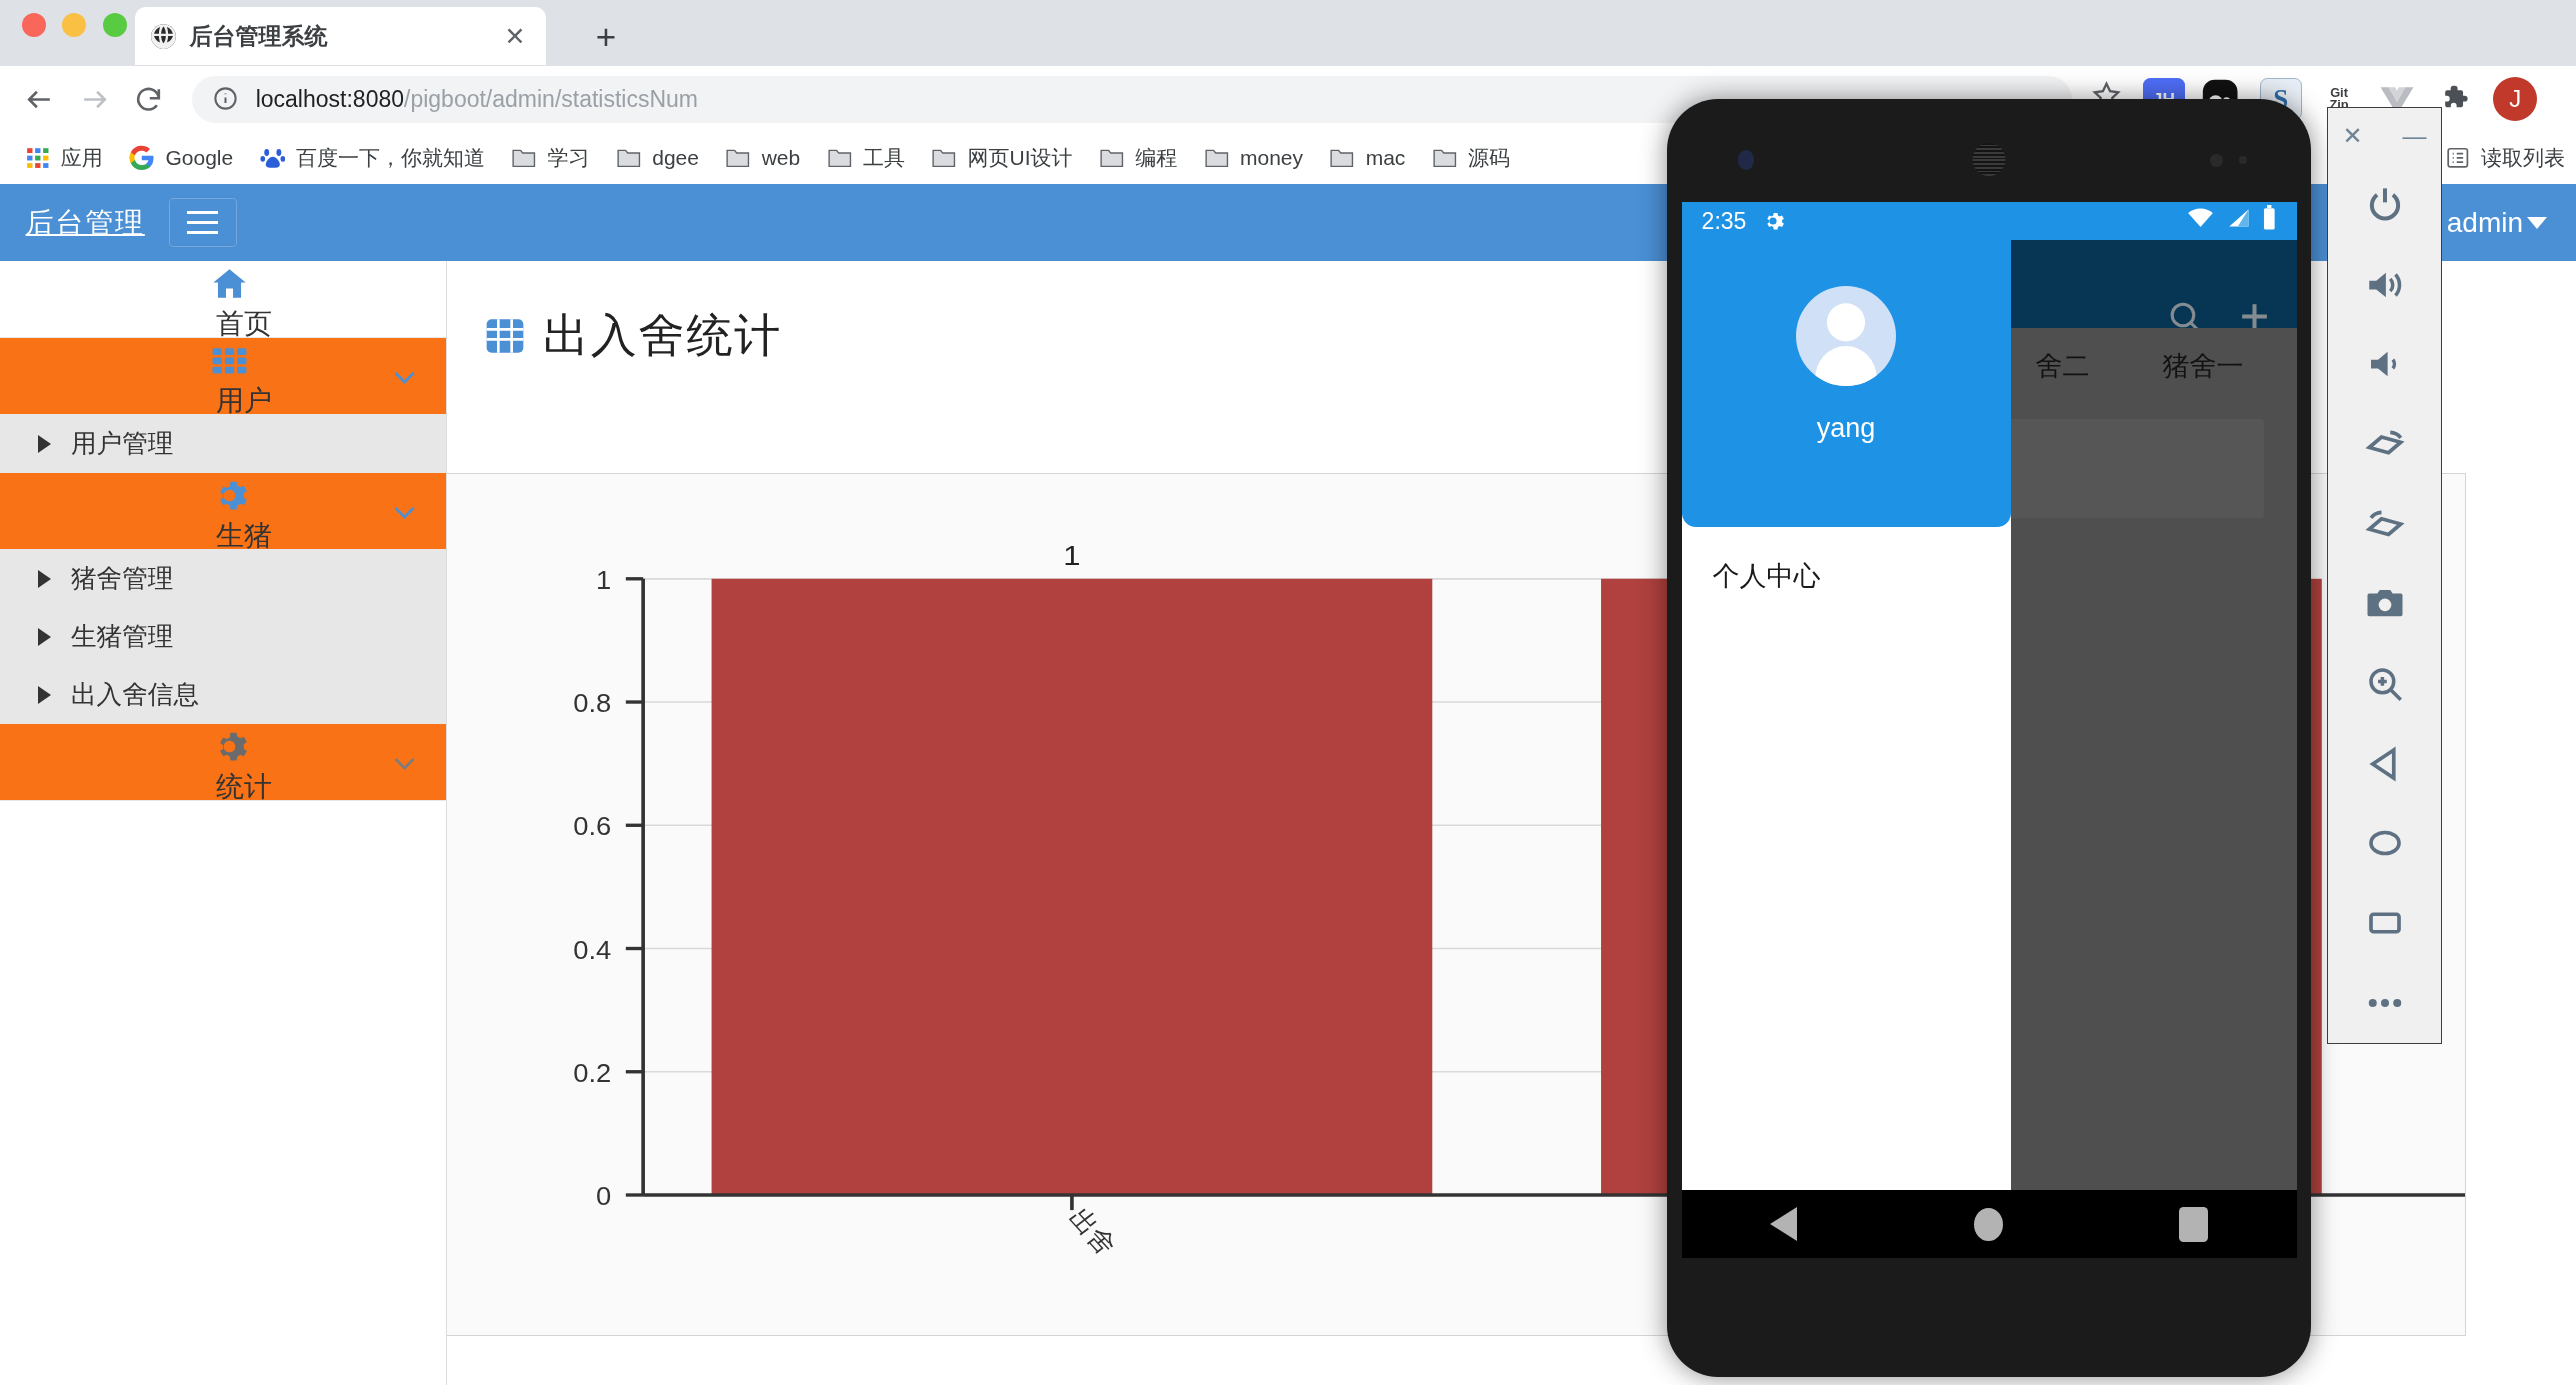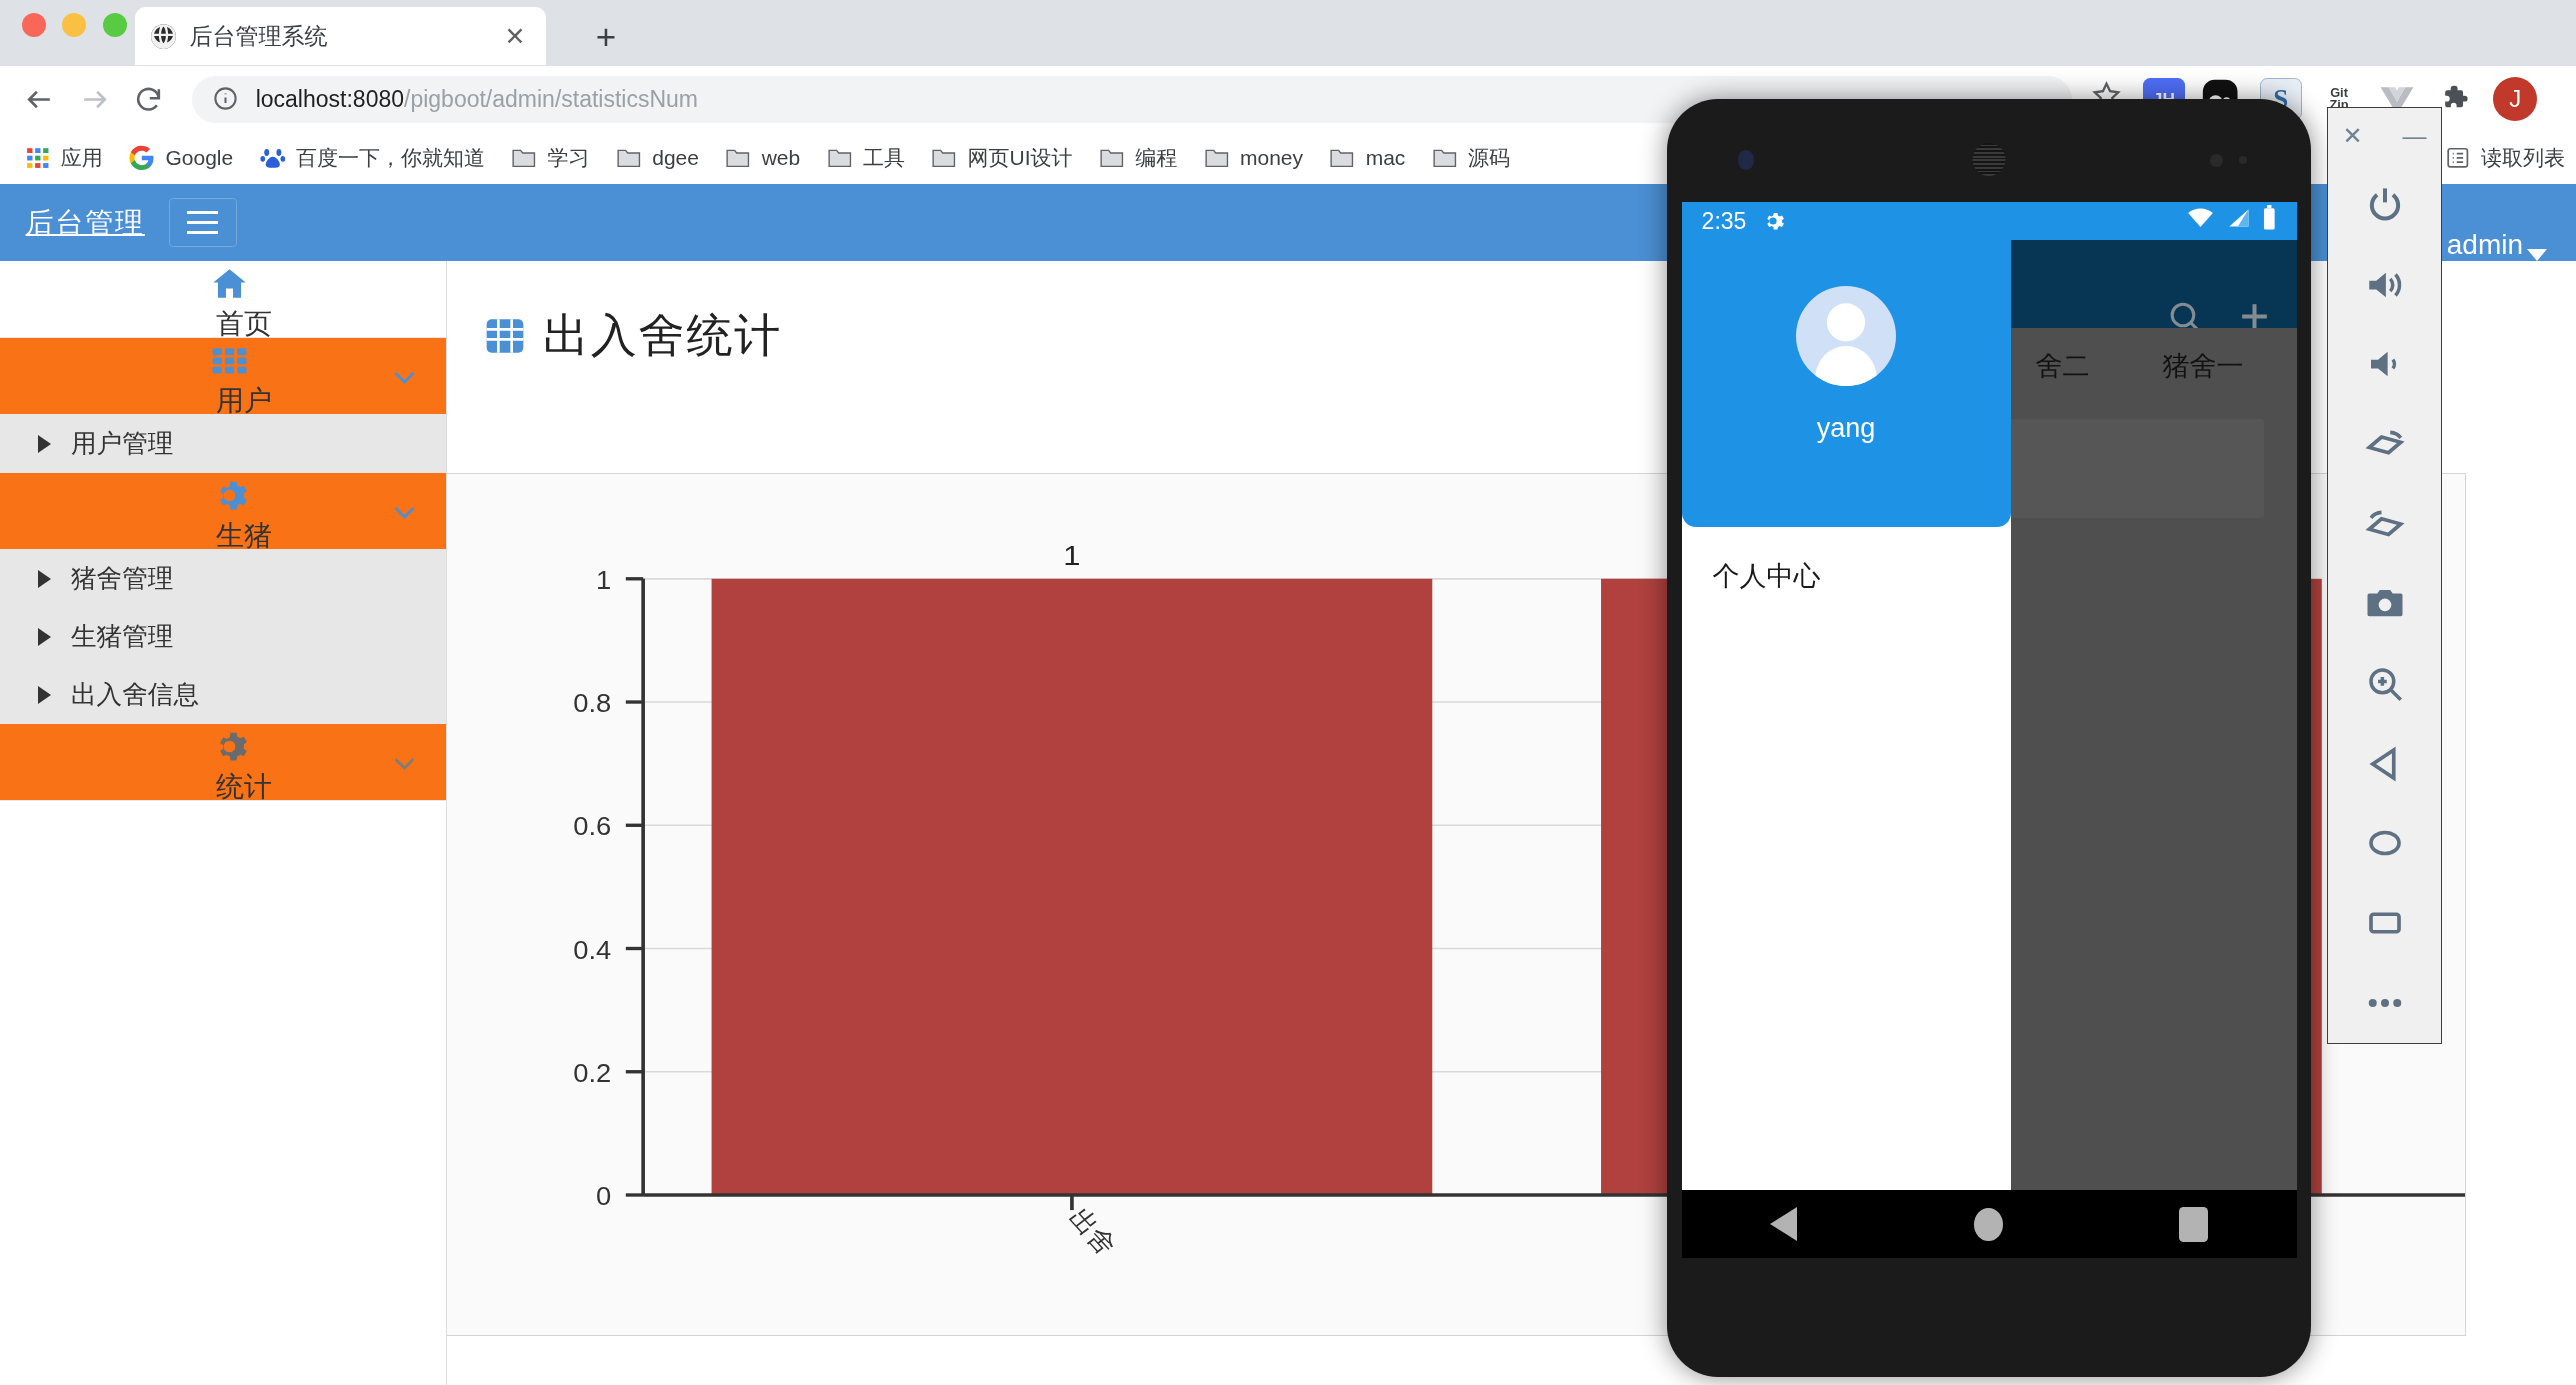--- a/index.html
+++ b/index.html
@@ -24,20 +24,21 @@
 
   .tab {
     position: absolute; left: 135px; top: 7.3px; width: 411px; height: 58px;
     background: #ffffff; border-radius: 11px 11px 0 0;
     display: flex; align-items: center; padding: 0 14.6px;
   }
   .tab-favicon { width: 27px; height: 27px; flex: 0 0 27px; margin-right: 12.8px; }
   .tab-title {
     font-size: 23px; color: #3c4043; white-space: nowrap; overflow: hidden;
     flex: 1;
+    font-weight: bold;
   }
   .tab-close {
     width: 33px; height: 33px; flex: 0 0 33px; color: #5f6368;
     display: flex; align-items: center; justify-content: center;
     font-size: 25px; line-height: 1;
   }
   .newtab {
     position: absolute; left: 584px; top: 14.6px; width: 44px; height: 44px;
     display: flex; align-items: center; justify-content: center;
     color: #3c4043; font-size: 35px; font-weight: 300; line-height: 1;
@@ -105,21 +106,21 @@
   }
   .brand-title { font-size: 28px; color: #fff; letter-spacing: 1.8px; text-decoration: underline; }
   .hamburger {
     width: 68px; height: 49px; margin-left: 24px; border: 0.9px solid #76a8dd;
     border-radius: 4.6px; display: flex; flex-direction: column;
     align-items: center; justify-content: center; gap: 6.4px;
   }
   .hamburger i { display: block; width: 31px; height: 3.7px; background: #fff; }
   .topbar-spacer { flex: 1; }
   .admin-menu {
-    height: 77px; padding: 0 29px; display: flex; align-items: flex-end; gap: 4px;
+    height: 77px; padding: 8px 29px; display: flex; align-items: center; gap: 4px;
     border-left: 0.9px solid #ffffff;
   }
   .admin-name { font-size: 28px; color: #fff; }
   .caret-down {
     width: 0; height: 0; border-left: 10px solid transparent;
     border-right: 10px solid transparent; border-top: 12px solid #fff;
   }
 
   .sidebar {
     position: absolute; left: 0; top: 77px; width: 447px; height: 1125px;

